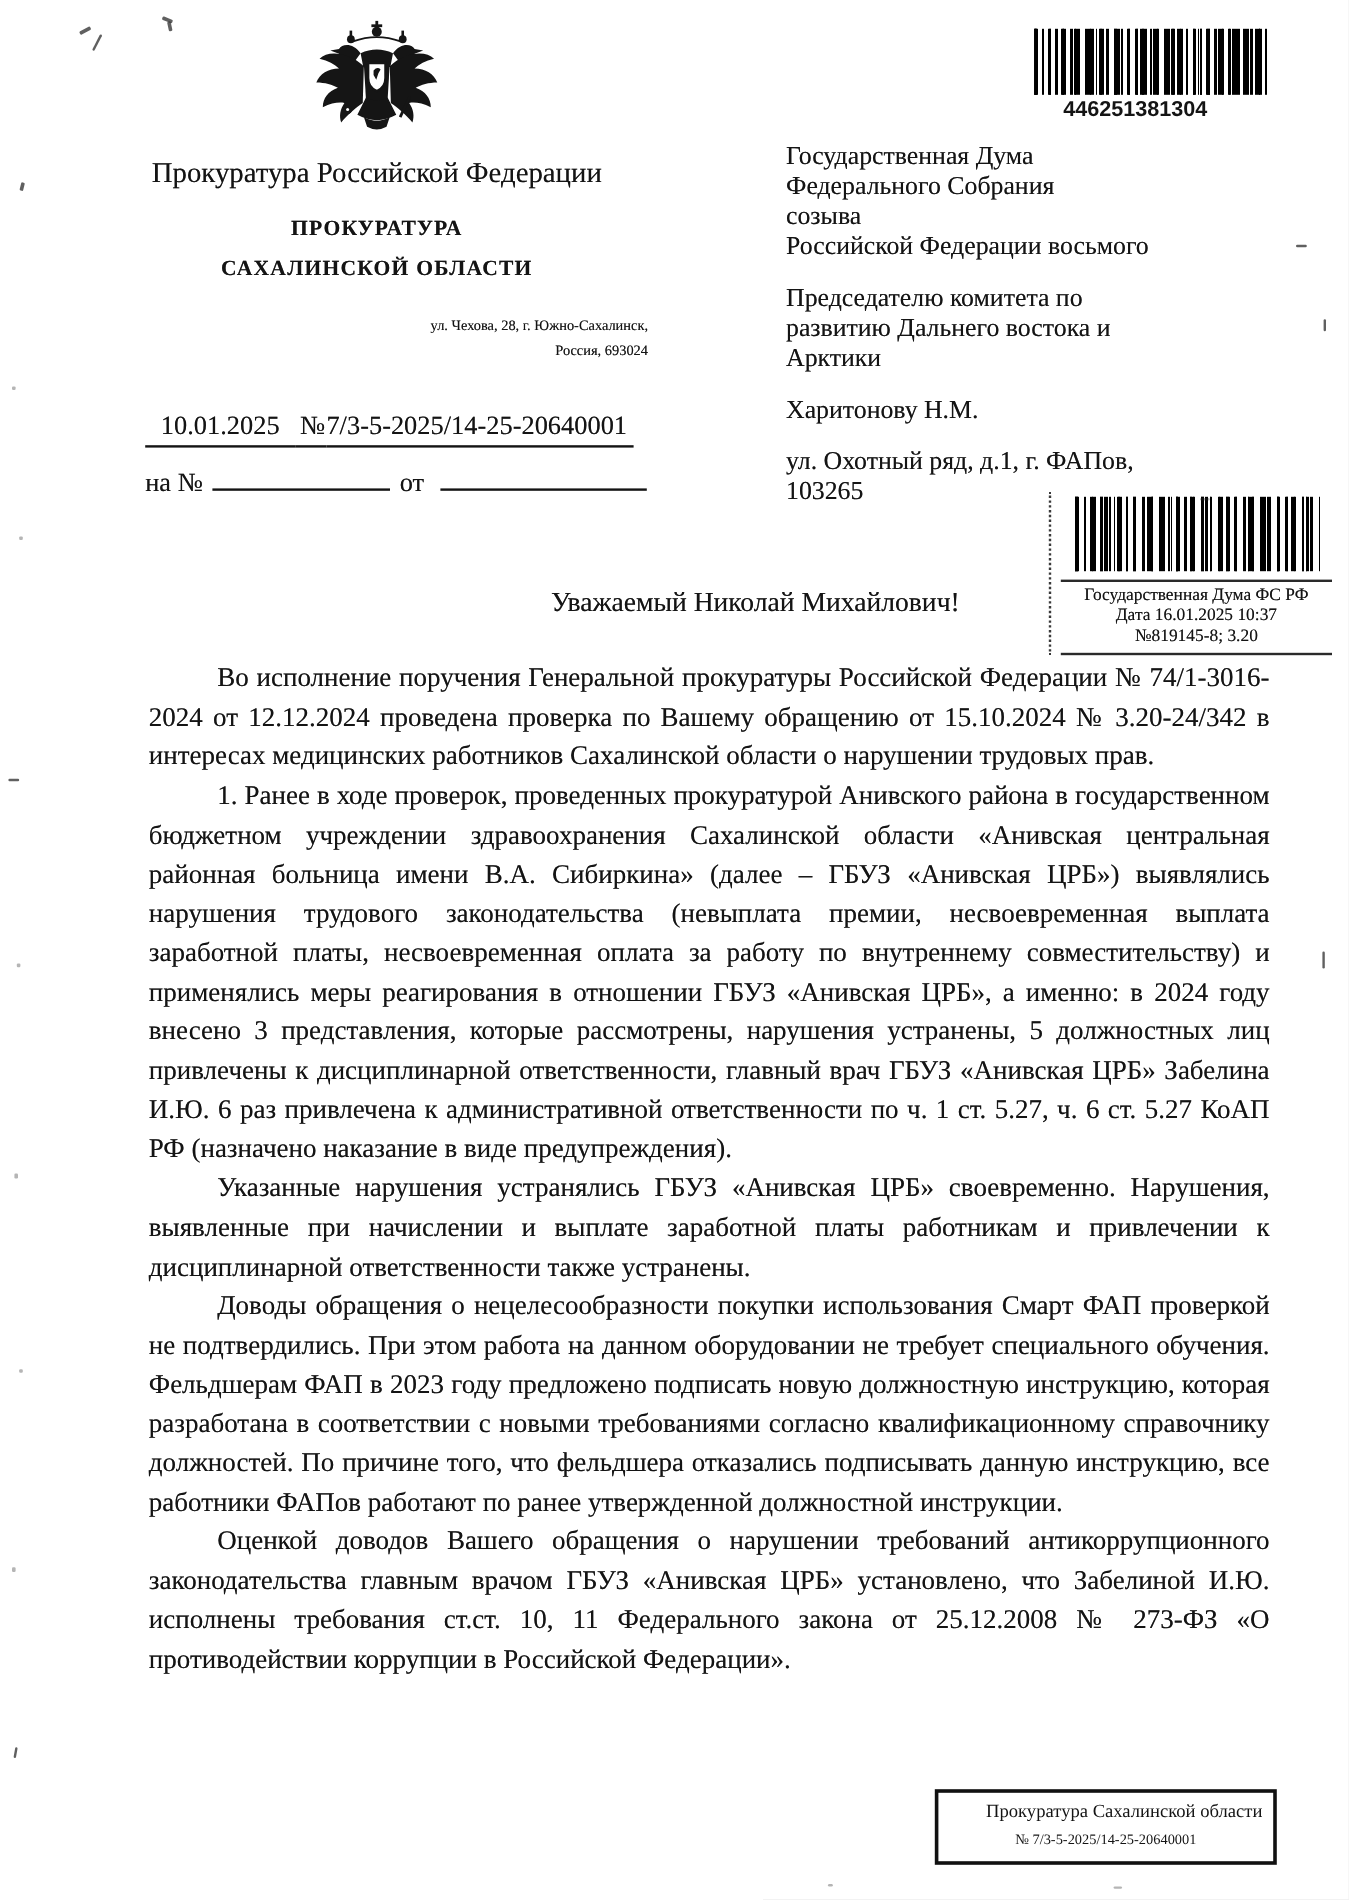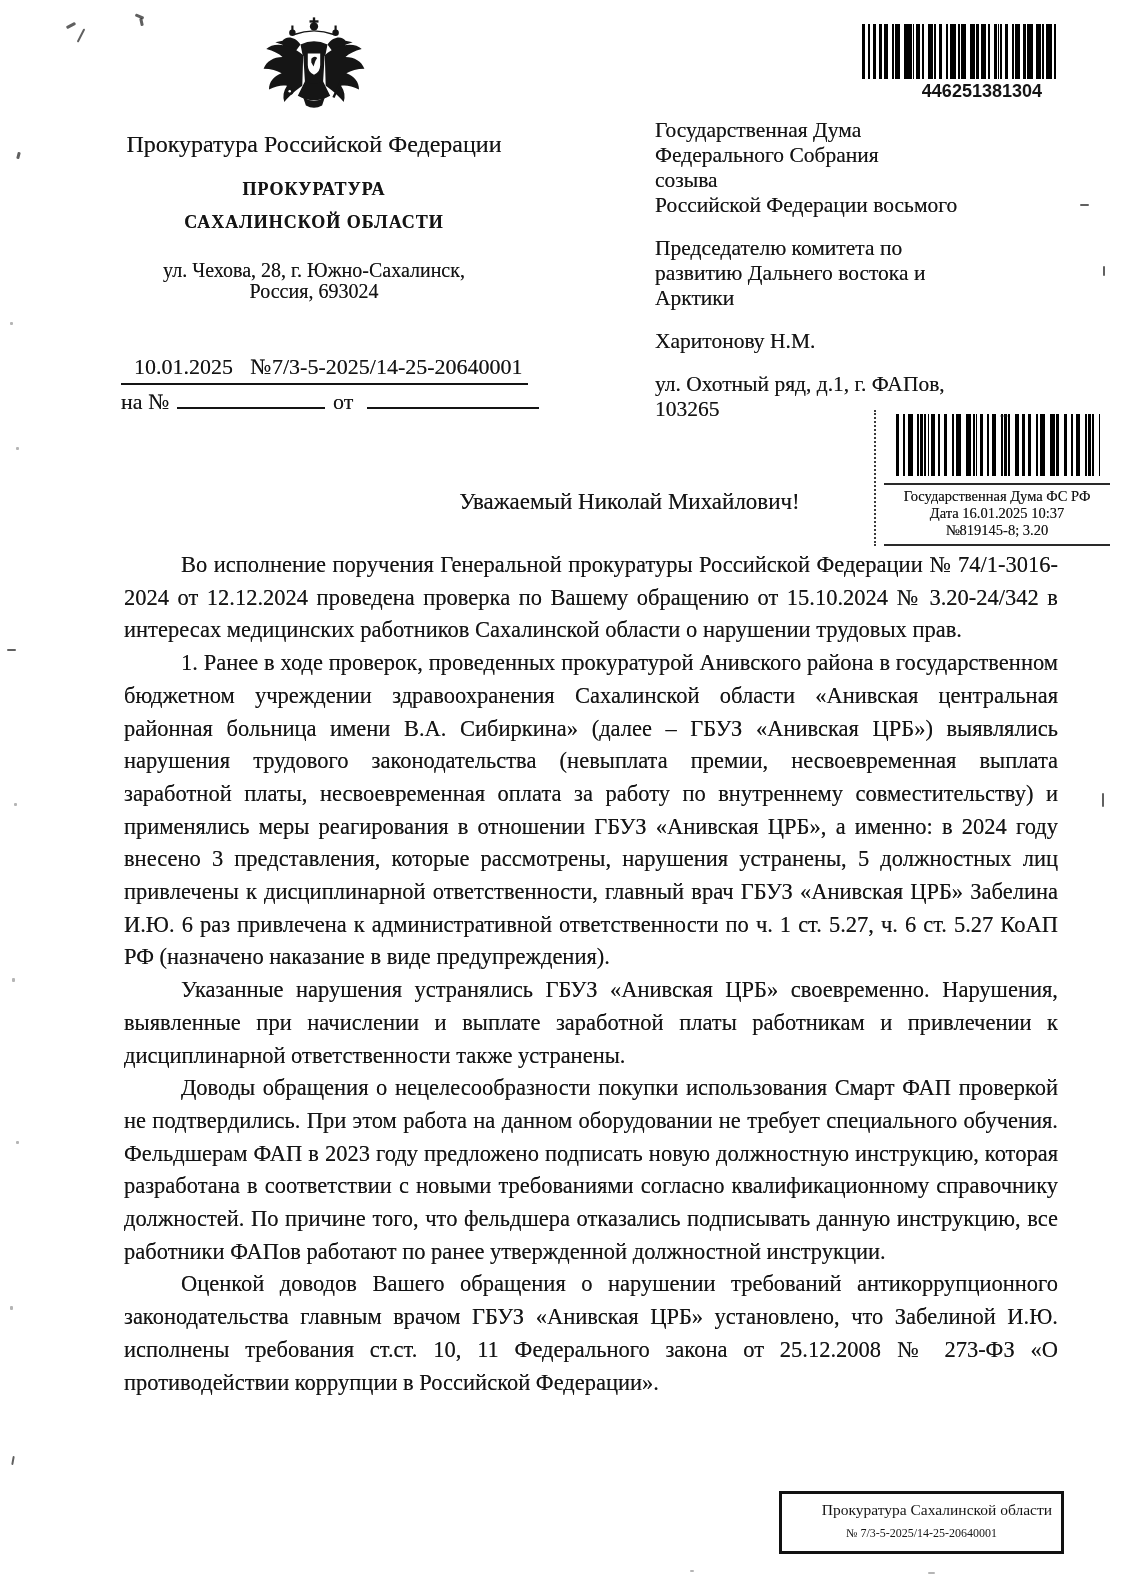--- a/index.html
+++ b/index.html
@@ -11,43 +11,43 @@
     font-family:"Liberation Serif", serif;
     color:#141414;
     overflow:hidden;
     text-shadow:0 0 0.5px rgba(0,0,0,.55);
   }
   
   .hdr-left{position:absolute;left:88px;top:16px;width:452px;text-align:center;}
   .emblem{display:inline-block;width:108px;height:100px;}
   .org-country{font-size:24px;line-height:28px;margin-top:10px;}
   .org-name{font-size:18px;font-weight:bold;line-height:33px;margin-top:15px;letter-spacing:1px;}
-  .addr{font-size:20px;line-height:21px;margin-top:21px;}
+  .addr{font-size:12px;line-height:21px;margin-top:21px;text-align:right;}
   .doc-num-line{position:absolute;left:121px;top:342px;font-size:22px;white-space:nowrap;}
   .u-date{display:inline-block;border-bottom:2px solid #141414;padding:0 13px 3px 13px;}
-  .u-num{display:inline-block;border-bottom:2px solid #141414;padding:0 5px 3px 0;margin-top:12px;}
+  .u-num{display:inline-block;border-bottom:2px solid #141414;padding:0 5px 3px 0;}
   .no-sign{display:inline-block;border-bottom:2px solid #141414;padding:0 1px 3px 4px;}
   .ref-line{position:absolute;left:121px;top:387px;font-size:22px;white-space:nowrap;}
   .blank{display:inline-block;border-bottom:2px solid #141414;height:20px;vertical-align:baseline;}
   .blank.b1{width:148px;margin-left:8px;margin-right:8px;}
   .blank.b2{width:172px;margin-left:14px;}
   
   .recipient{position:absolute;left:655px;top:118px;width:410px;font-size:21.5px;line-height:25px;}
   .recipient .block{margin-bottom:18px;}
   
   .barcode-top{position:absolute;left:862px;top:24px;width:198px;}
   .bars{
     height:55px;
     background-image:
       repeating-linear-gradient(90deg,#000 0 2px,transparent 2px 6px),
       repeating-linear-gradient(90deg,#000 0 3px,transparent 3px 11px),
       repeating-linear-gradient(90deg,#000 0 1px,transparent 1px 17px),
       repeating-linear-gradient(90deg,#000 0 2px,transparent 2px 23px);
   }
-  .bt-digits{display:flex;justify-content:flex-end;padding:2px 18px 0 24px;
+  .bt-digits{display:flex;justify-content:flex-start;padding:2px 18px 0 24px;
     font-family:"Liberation Sans", sans-serif;font-size:18px;text-shadow:none;font-weight:bold;}
   .duma-stamp{position:absolute;left:874px;top:410px;width:236px;border-left:2px dotted #3a3a3a;padding:4px 0 0 8px;box-sizing:border-box;}
   .bars2{height:62px;margin:0 10px 7px 12px;
     background-image:
       repeating-linear-gradient(90deg,#000 0 2px,transparent 2px 7px),
       repeating-linear-gradient(90deg,#000 0 3px,transparent 3px 12px),
       repeating-linear-gradient(90deg,#000 0 1px,transparent 1px 16px),
       repeating-linear-gradient(90deg,#000 0 2px,transparent 2px 21px);
   }
   .stamp-text{border-top:2px solid #2a2a2a;border-bottom:2px solid #2a2a2a;

